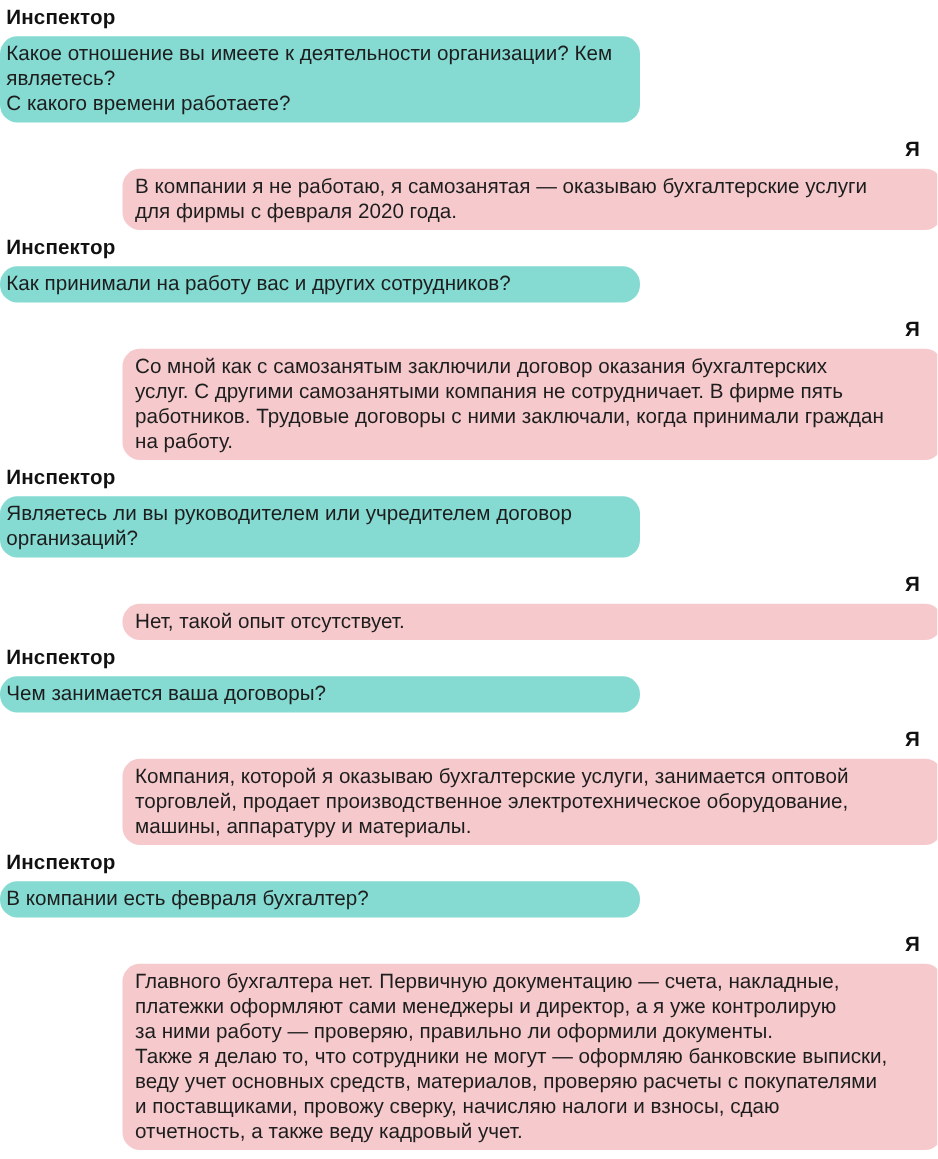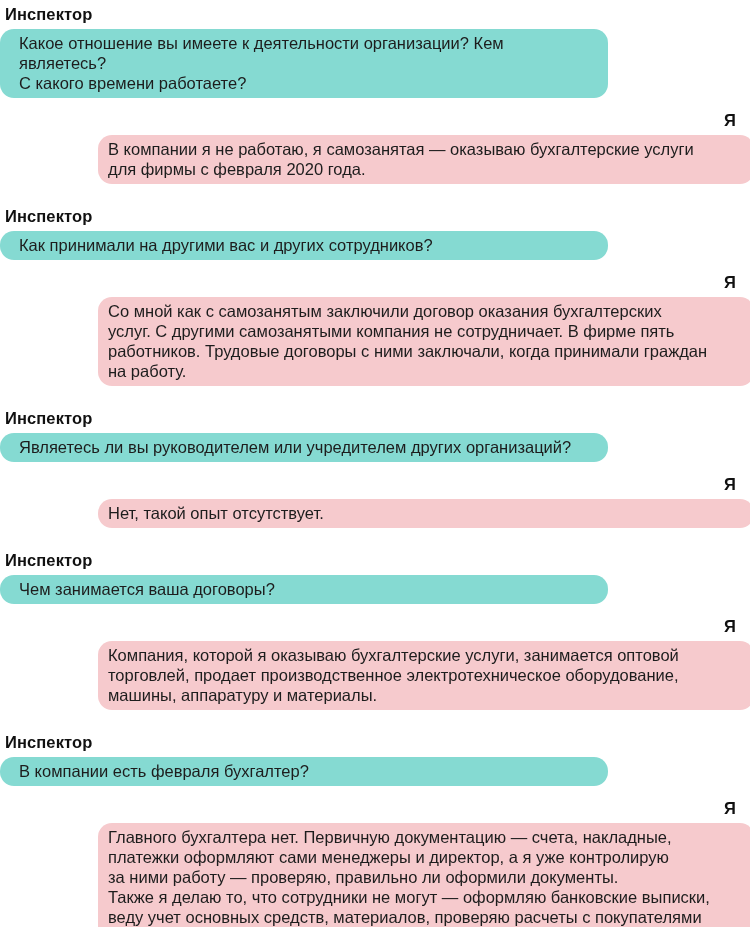--- a/index.html
+++ b/index.html
@@ -12,21 +12,21 @@
     color: var(--text-color, #1d1d1d);
   }
   .page {
     width: 750px;
     box-sizing: border-box;
     overflow: hidden;
     padding-top: 4px;
     background: var(--background-color, #ffffff);
   }
   .qa {
-    margin-bottom: 22px;
+    margin-bottom: 4px;
   }
   .speaker {
     font-size: 16.5px;
     font-weight: 700;
     line-height: 20px;
     color: var(--label-color, #111111);
     letter-spacing: 0.1px;
   }
   .inspector-label {
     margin: 0 0 5px 5px;
@@ -37,23 +37,23 @@
     text-align: right;
   }
   .bubble {
     font-size: 16.5px;
     line-height: 20px;
     border-radius: 14px;
     white-space: pre-line;
     box-sizing: border-box;
   }
   .question {
-    width: 608px;
+    width: 512px;
     background: var(--inspector-bubble-color, #85dad2);
-    padding: 4px 14px 5px 19px;
+    padding: 4px 14px 5px 5px;
   }
   .answer {
     margin-left: 98px;
     margin-right: -4px;
     background: var(--me-bubble-color, #f6cacd);
     padding: 4px 12px 5px 10px;
   }
 </style>
 </head>
 <body>
@@ -64,31 +64,31 @@
     <div class="speaker inspector-label">Инспектор</div>
     <div class="bubble question">Какое отношение вы имеете к деятельности организации? Кем являетесь?
 С какого времени работаете?</div>
     <div class="speaker me-label">Я</div>
     <div class="bubble answer">В компании я не работаю, я самозанятая — оказываю бухгалтерские услуги
 для фирмы с февраля 2020 года.</div>
   </section>
 
   <section class="qa">
     <div class="speaker inspector-label">Инспектор</div>
-    <div class="bubble question">Как принимали на другими вас и других сотрудников?</div>
+    <div class="bubble question">Как принимали на работу вас и других сотрудников?</div>
     <div class="speaker me-label">Я</div>
     <div class="bubble answer">Со мной как с самозанятым заключили договор оказания бухгалтерских
 услуг. С другими самозанятыми компания не сотрудничает. В фирме пять
 работников. Трудовые договоры с ними заключали, когда принимали граждан
 на работу.</div>
   </section>
 
   <section class="qa">
     <div class="speaker inspector-label">Инспектор</div>
-    <div class="bubble question">Являетесь ли вы руководителем или учредителем других организаций?</div>
+    <div class="bubble question">Являетесь ли вы руководителем или учредителем договор организаций?</div>
     <div class="speaker me-label">Я</div>
     <div class="bubble answer">Нет, такой опыт отсутствует.</div>
   </section>
 
   <section class="qa">
     <div class="speaker inspector-label">Инспектор</div>
     <div class="bubble question">Чем занимается ваша договоры?</div>
     <div class="speaker me-label">Я</div>
     <div class="bubble answer">Компания, которой я оказываю бухгалтерские услуги, занимается оптовой
 торговлей, продает производственное электротехническое оборудование,

